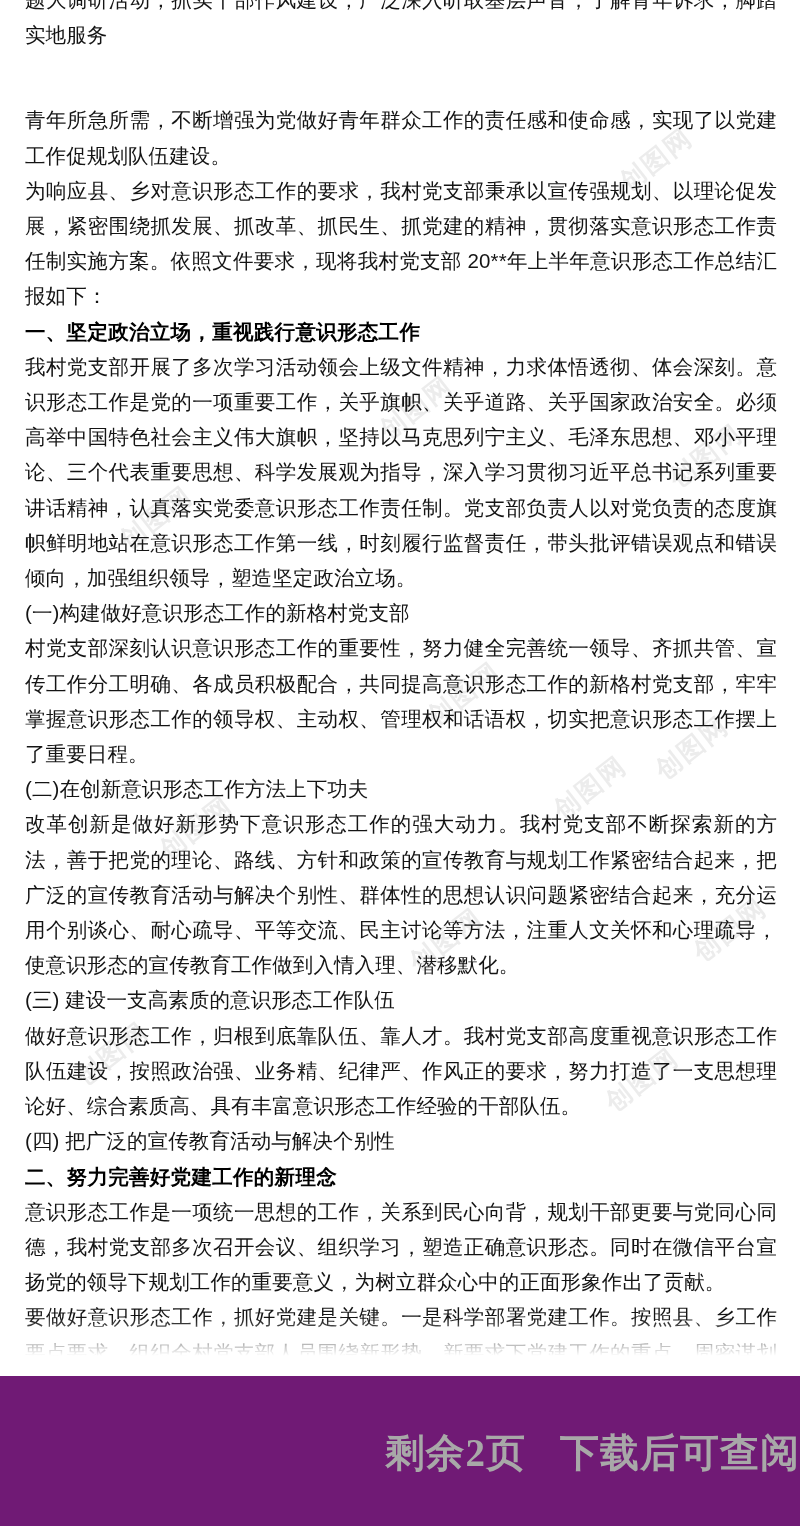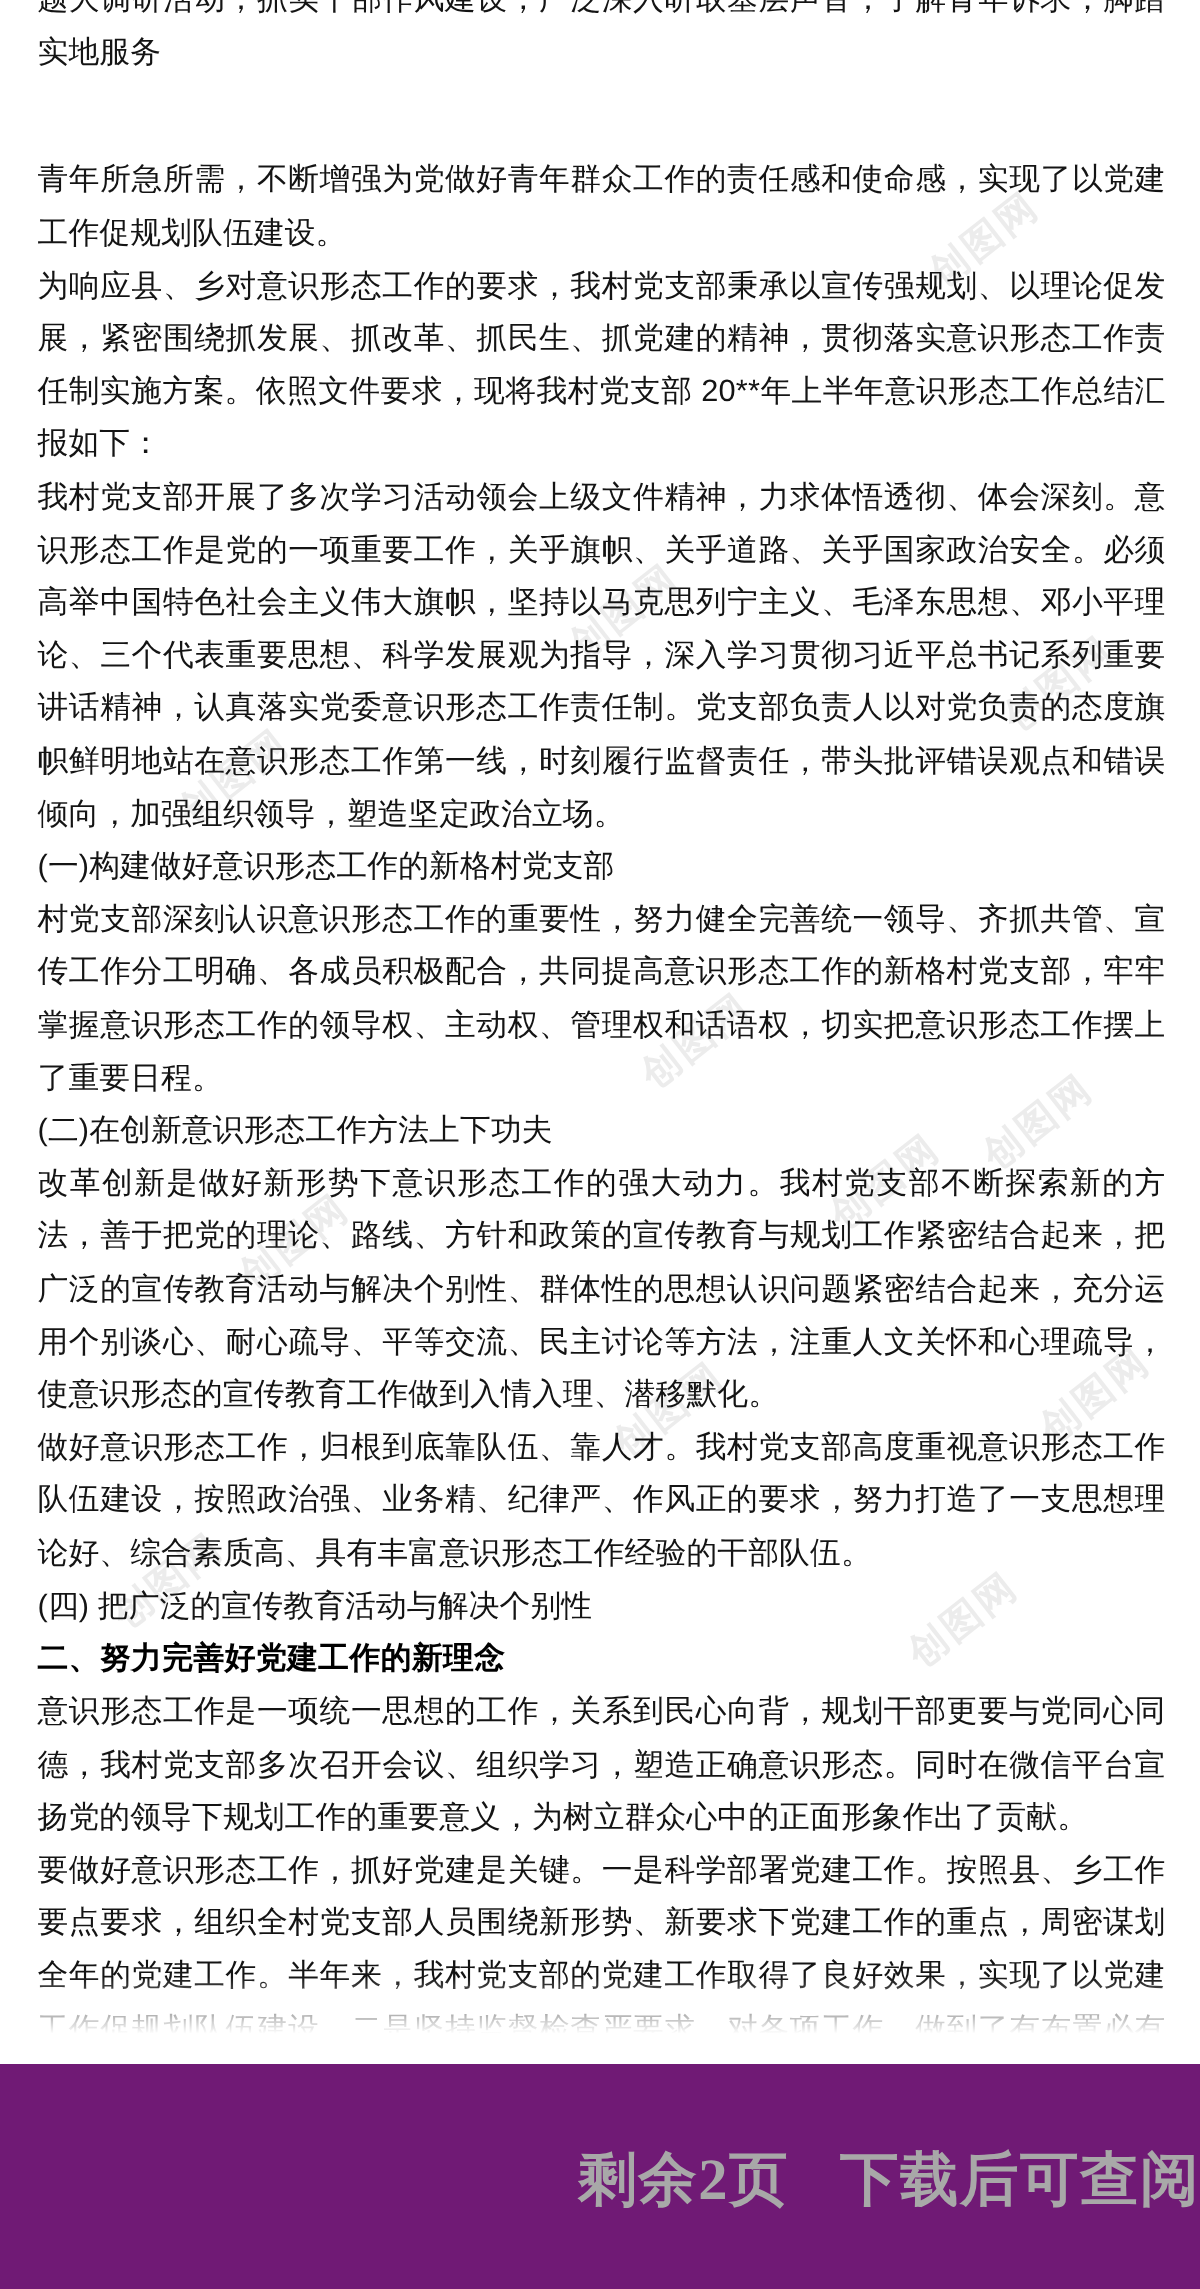--- a/index.html
+++ b/index.html
@@ -144,28 +144,30 @@
 
   <div class="doc-body">
 
     <p class="para">题大调研活动，抓实干部作风建设，广泛深入听取基层声音，了解青年诉求，脚踏实地服务</p>
 
     <div class="spacer-block"></div>
 
     <p class="para">青年所急所需，不断增强为党做好青年群众工作的责任感和使命感，实现了以党建工作促规划队伍建设。</p>
     <p class="para">为响应县、乡对意识形态工作的要求，我村党支部秉承以宣传强规划、以理论促发展，紧密围绕抓发展、抓改革、抓民生、抓党建的精神，贯彻落实意识形态工作责任制实施方案。依照文件要求，现将我村党支部 20**年上半年意识形态工作总结汇报如下：</p>
 
+    <p class="para heading">一、坚定政治立场，重视践行意识形态工作</p>
     <p class="para">我村党支部开展了多次学习活动领会上级文件精神，力求体悟透彻、体会深刻。意识形态工作是党的一项重要工作，关乎旗帜、关乎道路、关乎国家政治安全。必须高举中国特色社会主义伟大旗帜，坚持以马克思列宁主义、毛泽东思想、邓小平理论、三个代表重要思想、科学发展观为指导，深入学习贯彻习近平总书记系列重要讲话精神，认真落实党委意识形态工作责任制。党支部负责人以对党负责的态度旗帜鲜明地站在意识形态工作第一线，时刻履行监督责任，带头批评错误观点和错误倾向，加强组织领导，塑造坚定政治立场。</p>
 
     <p class="para subheading">(一)构建做好意识形态工作的新格村党支部</p>
     <p class="para">村党支部深刻认识意识形态工作的重要性，努力健全完善统一领导、齐抓共管、宣传工作分工明确、各成员积极配合，共同提高意识形态工作的新格村党支部，牢牢掌握意识形态工作的领导权、主动权、管理权和话语权，切实把意识形态工作摆上了重要日程。</p>
 
     <p class="para subheading">(二)在创新意识形态工作方法上下功夫</p>
     <p class="para">改革创新是做好新形势下意识形态工作的强大动力。我村党支部不断探索新的方法，善于把党的理论、路线、方针和政策的宣传教育与规划工作紧密结合起来，把广泛的宣传教育活动与解决个别性、群体性的思想认识问题紧密结合起来，充分运用个别谈心、耐心疏导、平等交流、民主讨论等方法，注重人文关怀和心理疏导，使意识形态的宣传教育工作做到入情入理、潜移默化。</p>
 
+    <p class="para subheading">(三) 建设一支高素质的意识形态工作队伍</p>
     <p class="para">做好意识形态工作，归根到底靠队伍、靠人才。我村党支部高度重视意识形态工作队伍建设，按照政治强、业务精、纪律严、作风正的要求，努力打造了一支思想理论好、综合素质高、具有丰富意识形态工作经验的干部队伍。</p>
 
     <p class="para subheading">(四) 把广泛的宣传教育活动与解决个别性</p>
     <p class="para heading">二、努力完善好党建工作的新理念</p>
 
     <p class="para">意识形态工作是一项统一思想的工作，关系到民心向背，规划干部更要与党同心同德，我村党支部多次召开会议、组织学习，塑造正确意识形态。同时在微信平台宣扬党的领导下规划工作的重要意义，为树立群众心中的正面形象作出了贡献。</p>
     <p class="para">要做好意识形态工作，抓好党建是关键。一是科学部署党建工作。按照县、乡工作要点要求，组织全村党支部人员围绕新形势、新要求下党建工作的重点，周密谋划全年的党建工作。半年来，我村党支部的党建工作取得了良好效果，实现了以党建工作促规划队伍建设。二是坚持监督检查严要求。对各项工作，做到了有布置必有检查，有检查必有通报。对出现问题以及任务完成不及时、不达标的党员干部及时进行批评劝诫，帮助他们分析原因、改进方法。</p>
 
     <p class="para heading">三、重视道德建设，培养德才兼备复合人才</p>
 

